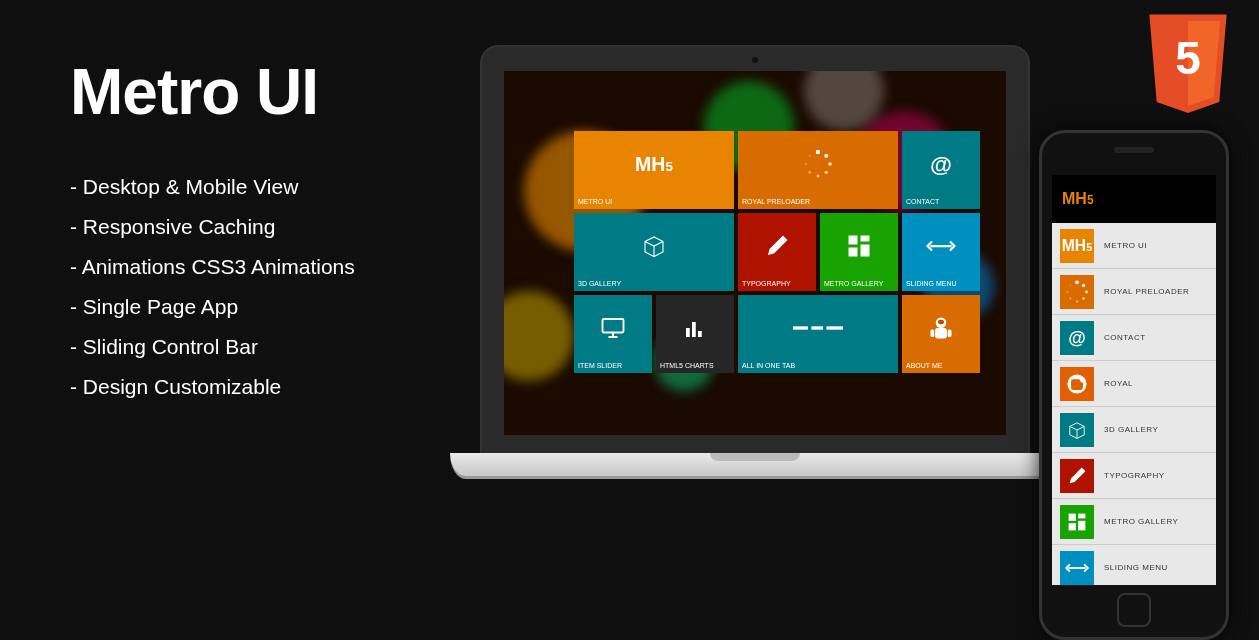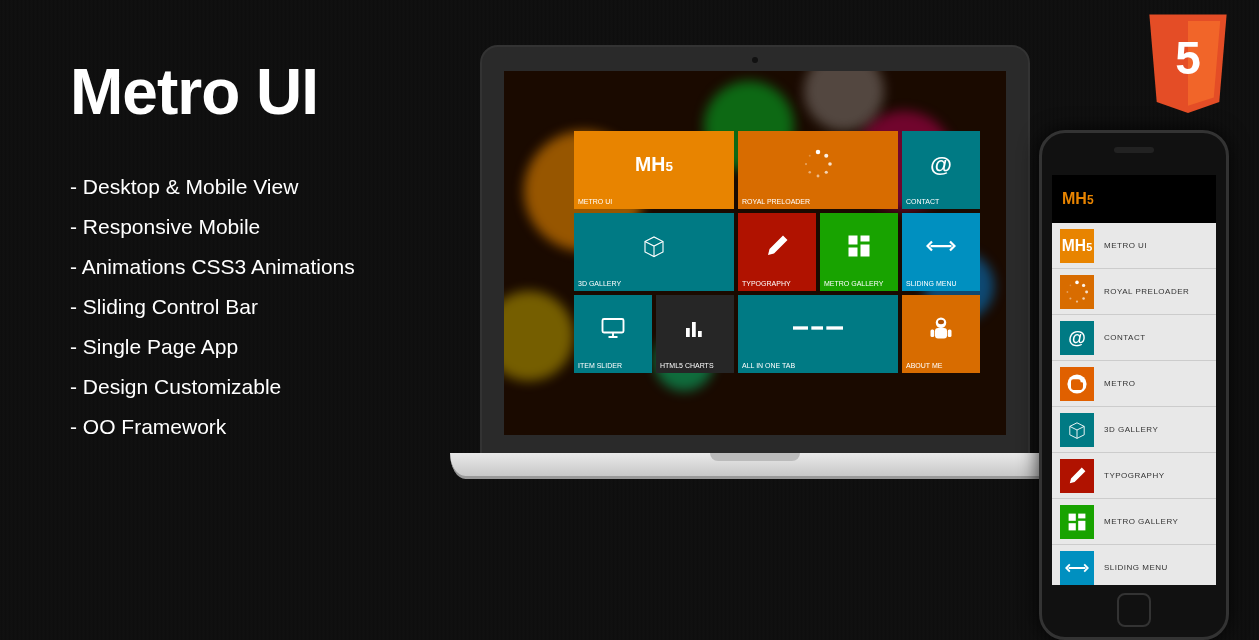--- a/index.html
+++ b/index.html
@@ -184,26 +184,25 @@
     <polygon points="8,5 92,5 84,100 50,112 16,100" fill="#e44d26"></polygon>
     <polygon points="50,12 85,12 78,95 50,104" fill="#f16529"></polygon>
     <text x="50" y="70" text-anchor="middle" font-size="50" font-weight="900" fill="#fff">5</text>
   </svg>
 </div>
 
 <div class="left-col">
   <div class="main-title">Metro UI</div>
   <ul class="features">
     <li>- Desktop &amp; Mobile View</li>
-    <li>- Responsive Mobile</li>
+    <li>- Responsive Caching</li>
     <li>- Animations CSS3 Animations</li>
+    <li>- Single Page App</li>
     <li>- Sliding Control Bar</li>
-    <li>- Single Page App</li>
     <li>- Design Customizable</li>
-    <li>- OO Framework</li>
   </ul>
 </div>
 
 <div class="laptop">
   <div class="laptop-screen-frame">
     <div class="laptop-cam"></div>
     <div class="laptop-screen">
       <div class="bokeh">
         <span class="b1"></span>
           <span class="b2"></span>
@@ -365,21 +364,21 @@
           </div>
           <span class="mi-label">CONTACT</span>
         </div>
         <div class="mitem">
           <div class="mi-icon c-blogger">
             <svg width="24" height="24" viewBox="0 0 40 40">
               <circle cx="20" cy="20" r="16" fill="#fff"></circle>
               <path fill="#e06000" d="M14 12h8a4 4 0 014 4v1h2a2 2 0 012 2v5a6 6 0 01-6 6H14a4 4 0 01-4-4V16a4 4 0 014-4zm1 5h6v2h-6zm0 6h9v2h-9z"></path>
             </svg>
           </div>
-          <span class="mi-label">METRO</span>
+          <span class="mi-label">ROYAL</span>
         </div>
         <div class="mitem">
           <div class="mi-icon c-teal">
             <svg width="24" height="24" viewBox="0 0 40 40" fill="none" stroke="#fff" stroke-width="1.5">
               <path d="M8 14 L20 8 L32 14 L32 28 L20 34 L8 28 Z"></path>
               <path d="M8 14 L20 20 L32 14 M20 20 L20 34"></path>
             </svg>
           </div>
           <span class="mi-label">3D GALLERY</span>
         </div>

